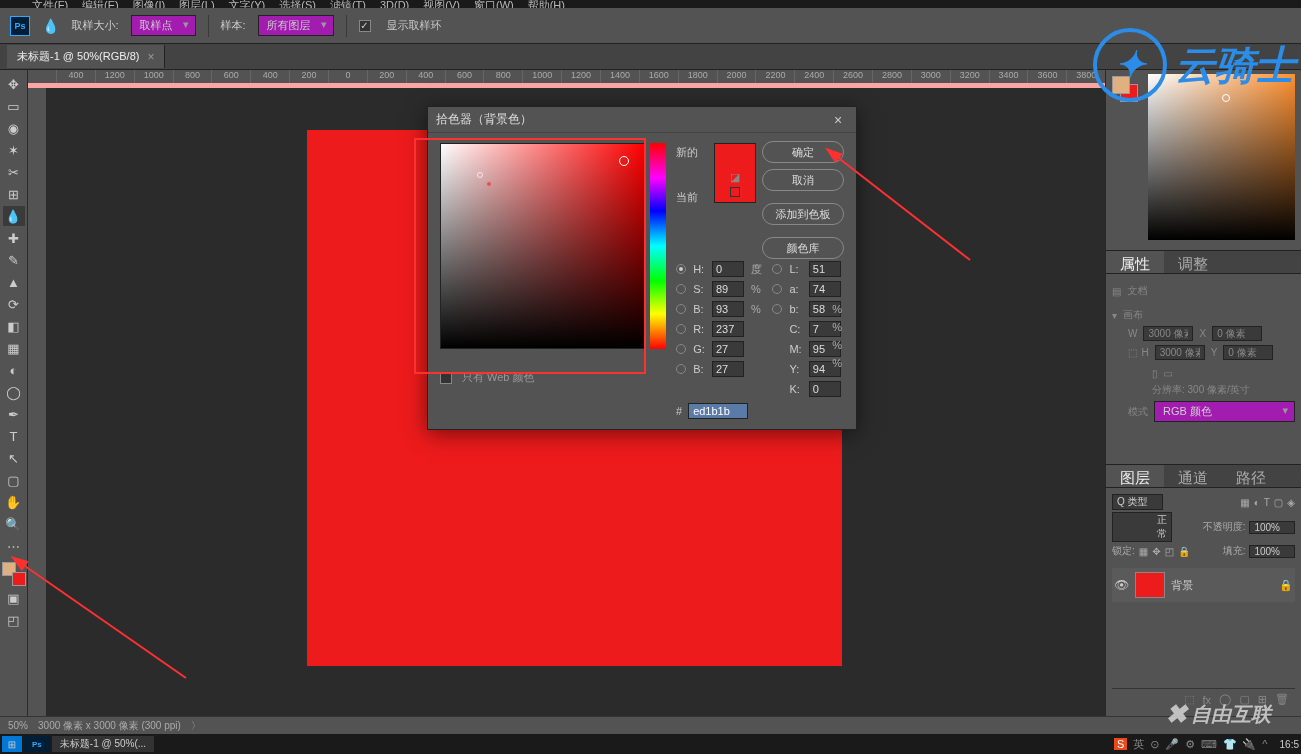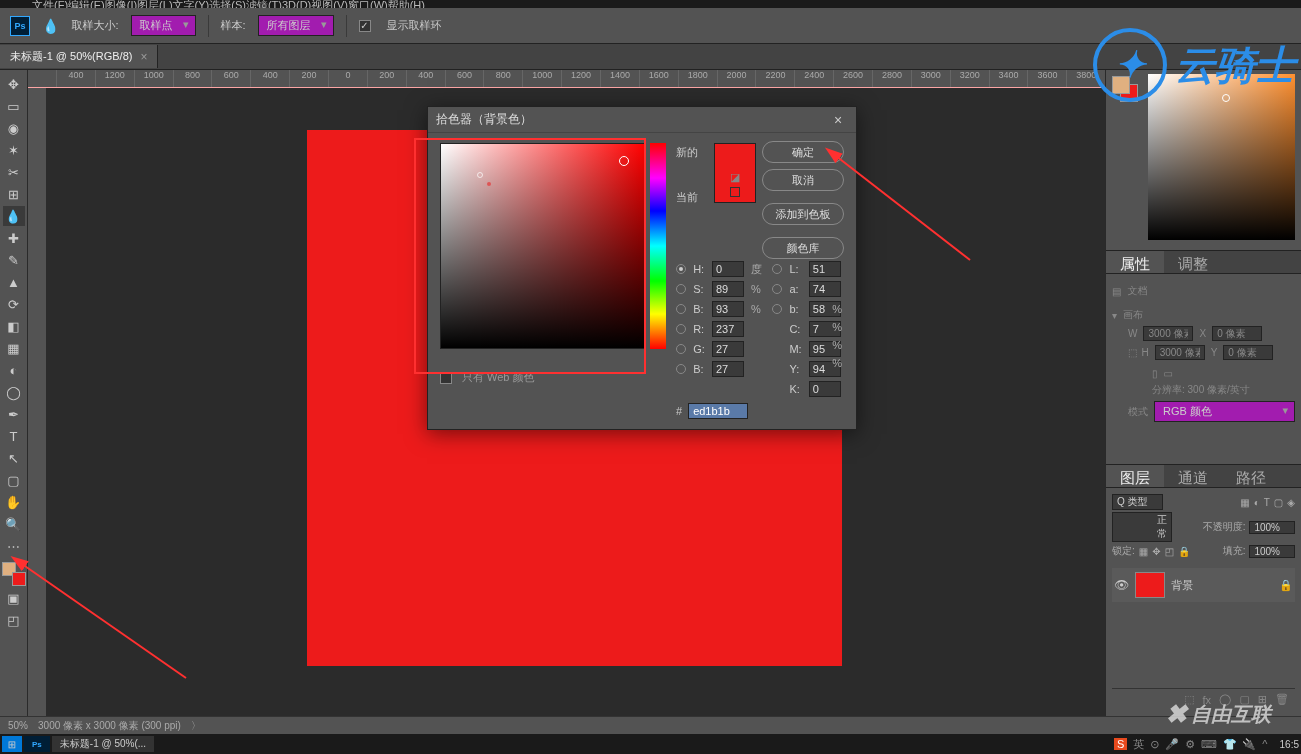--- a/index.html
+++ b/index.html
@@ -1,49 +1,49 @@
 <!DOCTYPE html>
 <html><head>
 <meta charset="utf-8">
 <style>
   * { box-sizing: border-box; margin: 0; padding: 0; font-family: "Microsoft YaHei", sans-serif; }
   body { width: 1301px; height: 754px; background: #535353; color: #c8c8c8; font-size: 11px; overflow: hidden; position: relative; }
   
   
-  .top-menu { height: 8px; background: #1a1a1a; display: flex; padding-left: 32px; color: #bbb; font-size: 11px; align-items: flex-end; overflow: hidden; }
+  .top-menu { height: 8px; background: #1a1a1a; display: flex; padding-left: 32px; gap: 14px; color: #bbb; font-size: 11px; align-items: flex-end; overflow: hidden; }
   .top-menu span { white-space: nowrap; line-height: 0.5; }
 
   
   .options-bar { height: 36px; background: #535353; border-bottom: 1px solid #222; display: flex; align-items: center; padding: 0 10px; gap: 12px; font-size: 11px; }
   .ps-icon { width: 20px; height: 20px; background: #001e36; border:1px solid #31a8ff; color:#31a8ff; display:flex; align-items:center; justify-content:center; font-size:9px; font-weight:bold;}
   .opt-label { color: #ccc; }
   .opt-select { background: #a21caf; border: 1px solid #222; padding: 2px 22px 2px 8px; color: #ccc; font-size:11px; position:relative;}
   .opt-select::after { content:"▾"; position:absolute; right:6px; color:#999;}
   .divider { width:1px; height:22px; background:#3a3a3a; }
   .checkbox { width:12px; height:12px; border:1px solid #888; display:inline-flex; align-items:center; justify-content:center; margin-right:4px; background:#333;}
   .checkbox.checked::after{content:"✓"; font-size:10px; color:#ccc;}
 
   
-  .tab-bar { height: 26px; background: #434343; display:flex; align-items:center; padding-left:0; border-bottom:1px solid #222;}
+  .tab-bar { height: 26px; background: #434343; display:flex; align-items:center; padding-left:7px; border-bottom:1px solid #222;}
   .tab { background:#535353; padding:4px 10px; font-size:11px; color:#eee; border-right:1px solid #222; display:flex; gap:8px; align-items:center;}
   .tab .x { color:#999; font-size:12px;}
 
   
   .main { display:flex; height: calc(100% - 8px - 36px - 26px - 18px - 20px); }
   
   
   .tools { width:28px; background:#535353; border-right:1px solid #2a2a2a; display:flex; flex-direction:column; align-items:center; padding-top:4px; gap:2px;}
   .tool { width:22px; height:20px; display:flex; align-items:center; justify-content:center; color:#ccc; font-size:13px; position:relative;}
   .color-swatches { margin-top:4px; position:relative; width:24px; height:24px;}
   .fg-sw { position:absolute; top:0; left:0; width:14px; height:14px; background:#e0b080; border:1px solid #999;}
   .bg-sw { position:absolute; bottom:0; right:0; width:14px; height:14px; background:#ed1b1b; border:1px solid #999;}
   
   
   .center { flex:1; background:#2b2b2b; position:relative; overflow:hidden;}
-  .ruler-h { height:18px; background:#535353; border-bottom:1px solid #fca5a5; display:flex; font-size:9px; color:#aaa; padding-left:28px; overflow:hidden;}
+  .ruler-h { height:18px; background:#535353; border-bottom:5px solid #fca5a5; display:flex; font-size:9px; color:#aaa; padding-left:28px; overflow:hidden;}
   .ruler-h div { width:40px; text-align:center; border-left:1px solid #666;}
   .ruler-v { width:18px; background:#535353; height:100%;}
   .canvas { position:absolute; left:279px; top:60px; width:535px; height:536px; background:#ed1b1b;}
 
   
   .right { width:196px; background:#535353; border-left:1px solid #2a2a2a; display:flex; flex-direction:column;}
   .mini-color { height:180px; position:relative; padding:4px;}
   .mini-sw { position:absolute; left:6px; top:6px; width:18px; height:18px; }
   .mini-fg{background:#e0b080;border:1px solid #999;z-index:2;}
   .mini-bg{background:#ed1b1b;border:1px solid #999;position:absolute;left:14px;top:14px;width:18px;height:18px;}

